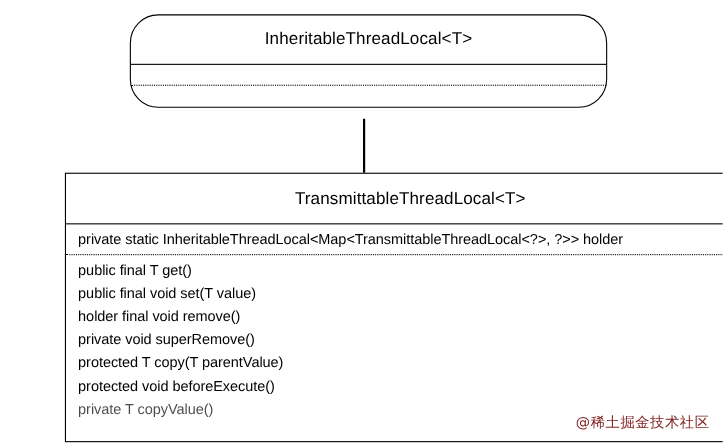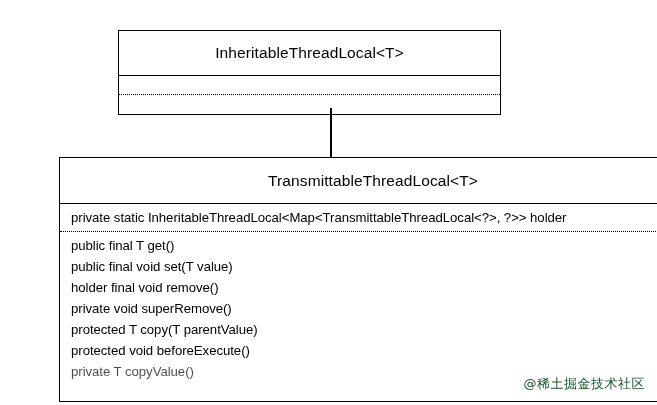--- a/index.html
+++ b/index.html
@@ -58,23 +58,24 @@
     white-space: nowrap;
     letter-spacing: -0.05px;
   }
   .uml-row.empty-row {
     padding-left: 0;
   }
 
   
   #parent-class {
     left: 118px;
-    top: 30px;
-    width: 383px;
+    top: 13px;
+    width: 434px;
     height: 85px;
+    border-radius: 26px;
   }
   #parent-class .uml-title {
     height: 44px;
   }
   #parent-class .attr-compartment {
     height: 19px;
   }
   #parent-class .meth-compartment {
     height: 19px;
   }
@@ -130,21 +131,21 @@
     width: 0;
     height: 0;
   }
 
   
   #watermark {
     position: absolute;
     right: 12px;
     bottom: 12px;
     font-size: 13px;
-    color: #14532d;
+    color: #7f1d1d;
     letter-spacing: 0.5px;
     white-space: nowrap;
     font-family: "DejaVu Sans", sans-serif;
     pointer-events: none;
   }
 </style>
 </head>
 <body>
 
 <div class="canvas">

